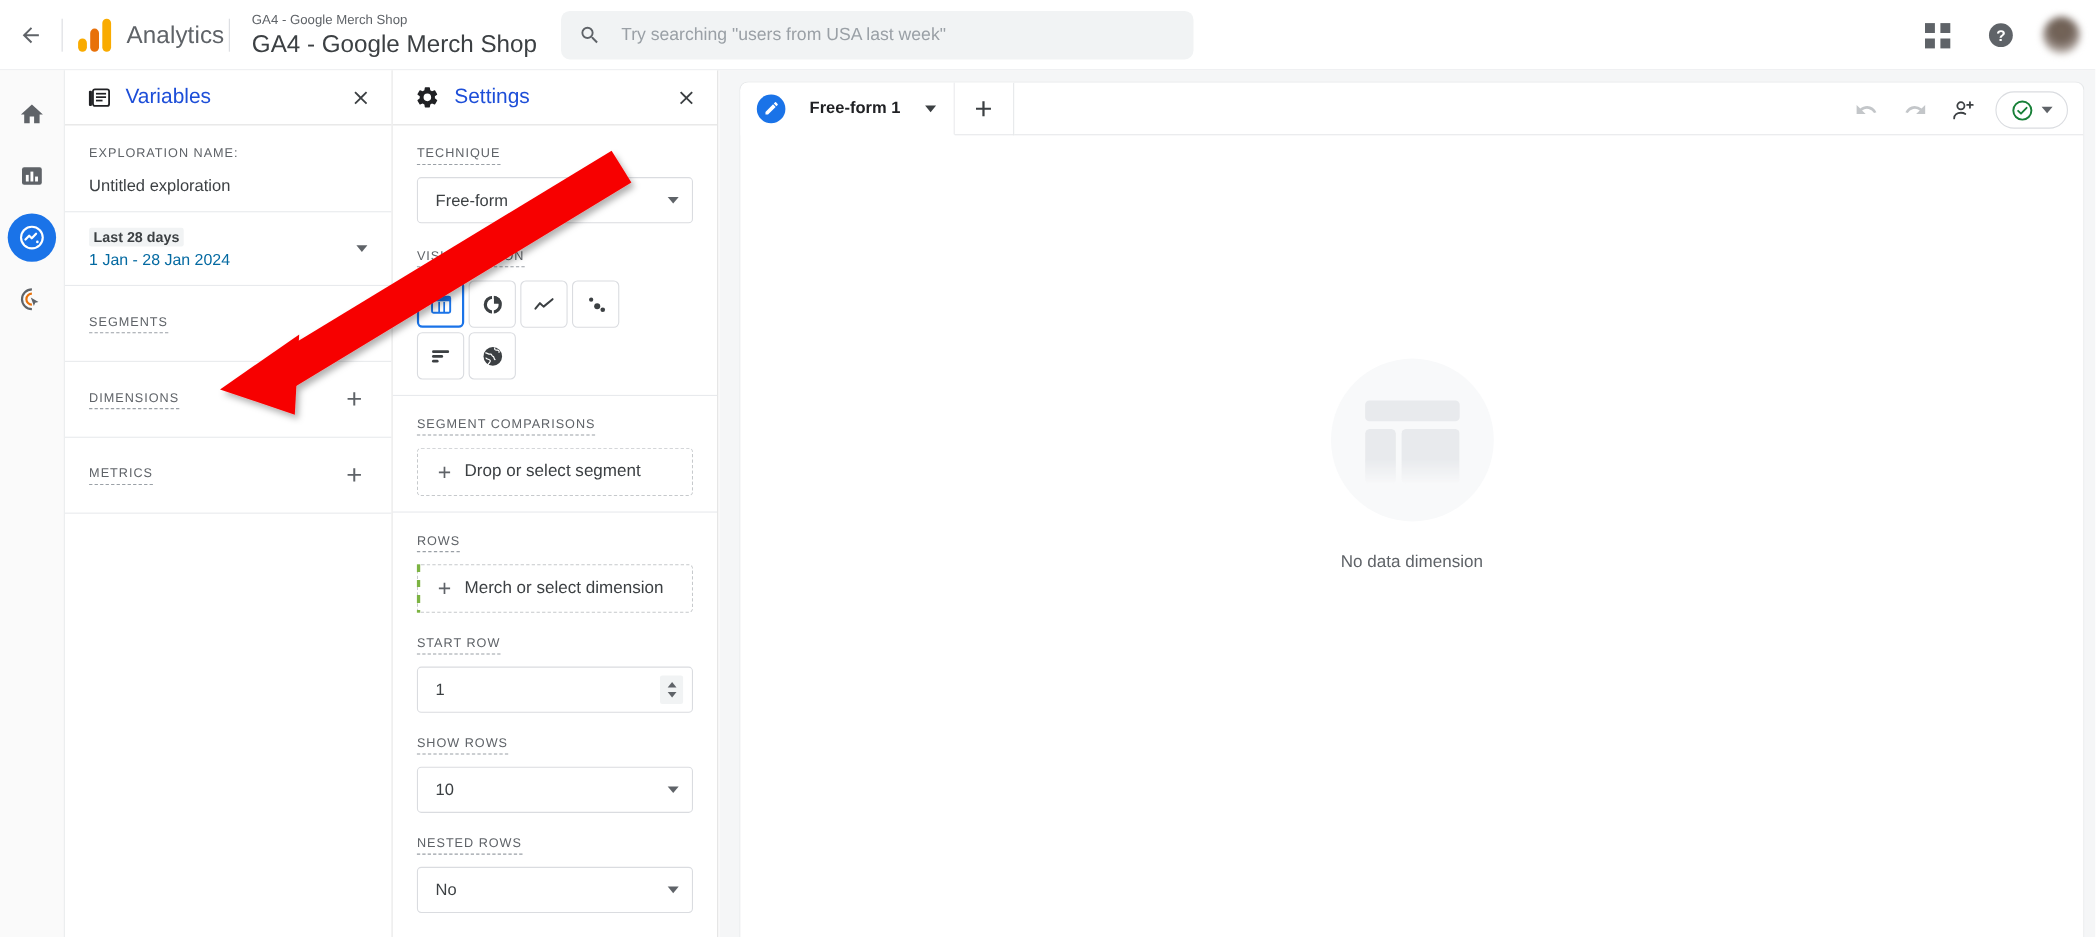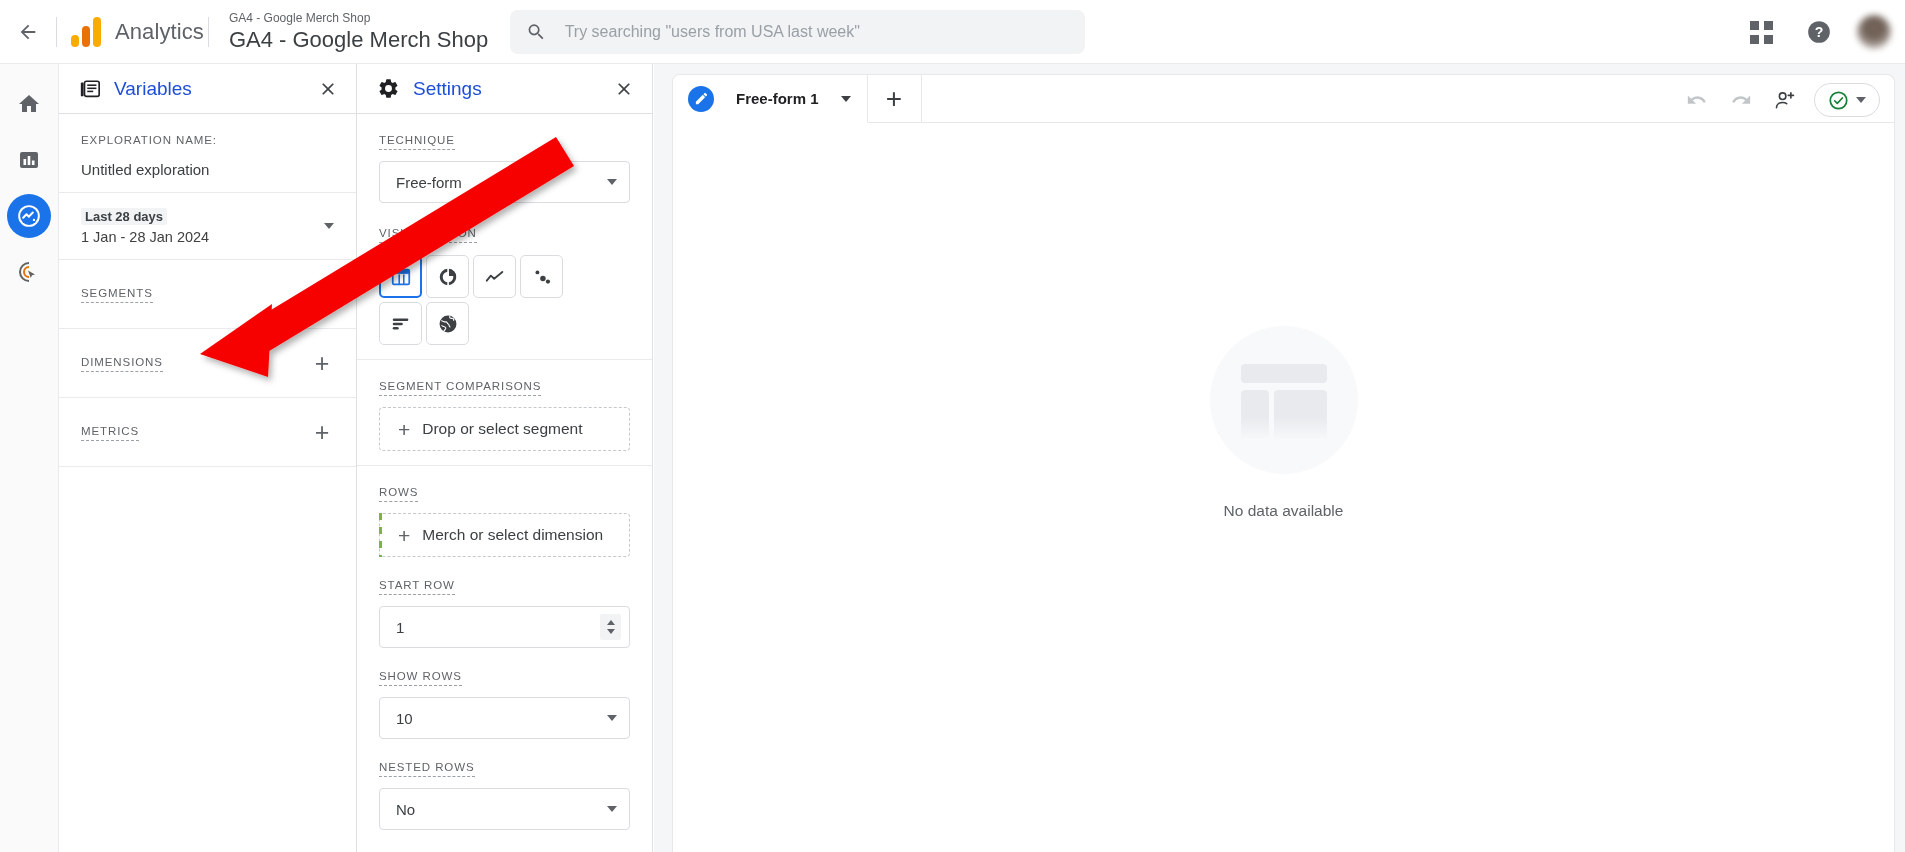--- a/index.html
+++ b/index.html
@@ -104,21 +104,21 @@
   .exp-name { font-size: 15px; color: #3c4043; margin-top: 12px; }
 
   .daterange {
     display: flex; align-items: center; justify-content: space-between;
     padding: 14px 22px 14px 22px; border-bottom: 1px solid #e8eaed; cursor: pointer;
   }
   .dr-chip {
     font-size: 13px; font-weight: bold; color: #3c4043;
     background: #f1f3f4; display: inline-block; padding: 1px 4px; border-radius: 2px;
   }
-  .dr-dates { font-size: 14.5px; color: #404040; margin-top: 4px; }
+  .dr-dates { font-size: 14.5px; color: #0369a1; margin-top: 4px; }
   .caret { width: 0; height: 0; border-left: 5px solid transparent;
            border-right: 5px solid transparent; border-top: 6px solid #5f6368; }
 
   .rowsec {
     display: flex; align-items: center; justify-content: space-between;
     padding: 18px 18px 18px 22px; border-bottom: 1px solid #e8eaed;
   }
   .plus-btn {
     width: 32px; height: 32px; border-radius: 50%; cursor: pointer;
     display: flex; align-items: center; justify-content: center;
@@ -527,21 +527,21 @@
           <div class="caret"></div>
         </div>
       </div>
 
       <div class="empty-wrap">
         <div class="empty-circle">
           <div class="ec-bar"></div>
           <div class="ec-left"></div>
           <div class="ec-right"></div>
         </div>
-        <div class="empty-text">No data available</div>
+        <div class="empty-text">No data dimension</div>
       </div>
 
     </div>
   </div>
 
   <svg class="annot" viewBox="0 0 1905 852">
     <defs>
       <filter id="arrowshadow" x="-20%" y="-20%" width="150%" height="150%">
         <feDropShadow dx="3" dy="4" stdDeviation="3" flood-color="#000" flood-opacity="0.30"></feDropShadow>
       </filter>

